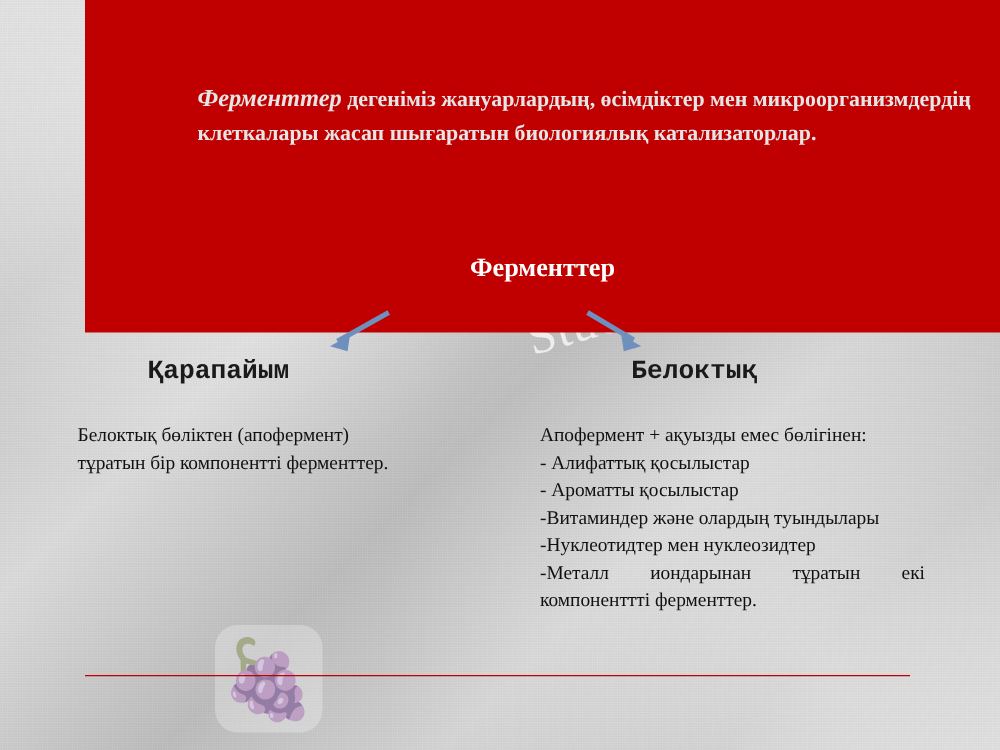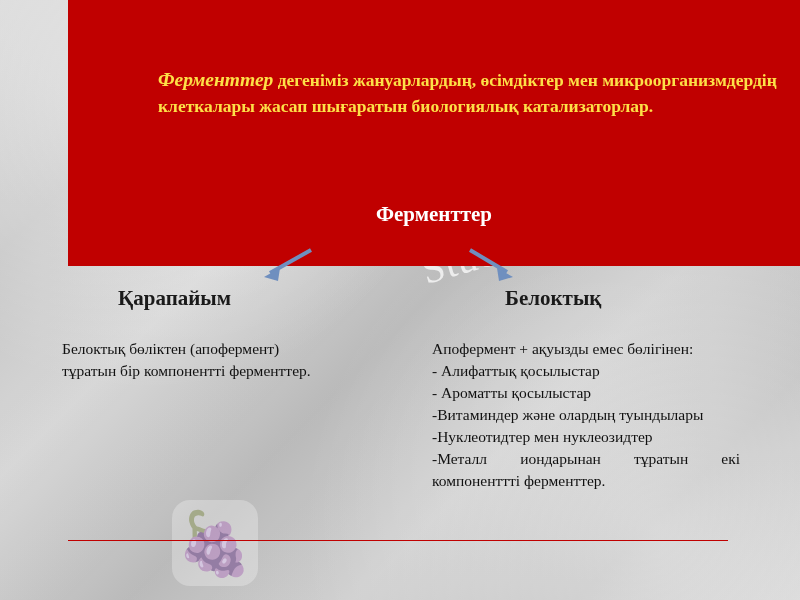--- a/index.html
+++ b/index.html
@@ -81,21 +81,21 @@
     top: 0;
     width: 732px;
     height: 266px;
     background: #c00000;
   }
   .banner-text {
     position: absolute;
     left: 90px;
     top: 66px;
     width: 640px;
-    color: #fde047;
+    color: #e5e5e5;
     font-size: 17.5px;
     line-height: 1.42;
     font-weight: bold;
     font-family: "Liberation Serif", serif;
   }
   .banner-text .lead {
     font-style: italic;
     font-size: 19.5px;
   }
   .banner-title {
@@ -119,21 +119,21 @@
     height: 600px;
     pointer-events: none;
   }
 
   
   .col-head {
     position: absolute;
     font-size: 21px;
     font-weight: bold;
     color: #1a1a1a;
-    font-family: Liberation Serif, serif;
+    font-family: Liberation Mono, monospace;
   }
   .head-left { left: 118px; top: 286px; }
   .head-right { left: 505px; top: 286px; }
 
   .col-body {
     position: absolute;
     font-size: 15.5px;
     line-height: 1.42;
     color: #111111;
     font-family: "Liberation Serif", serif;

